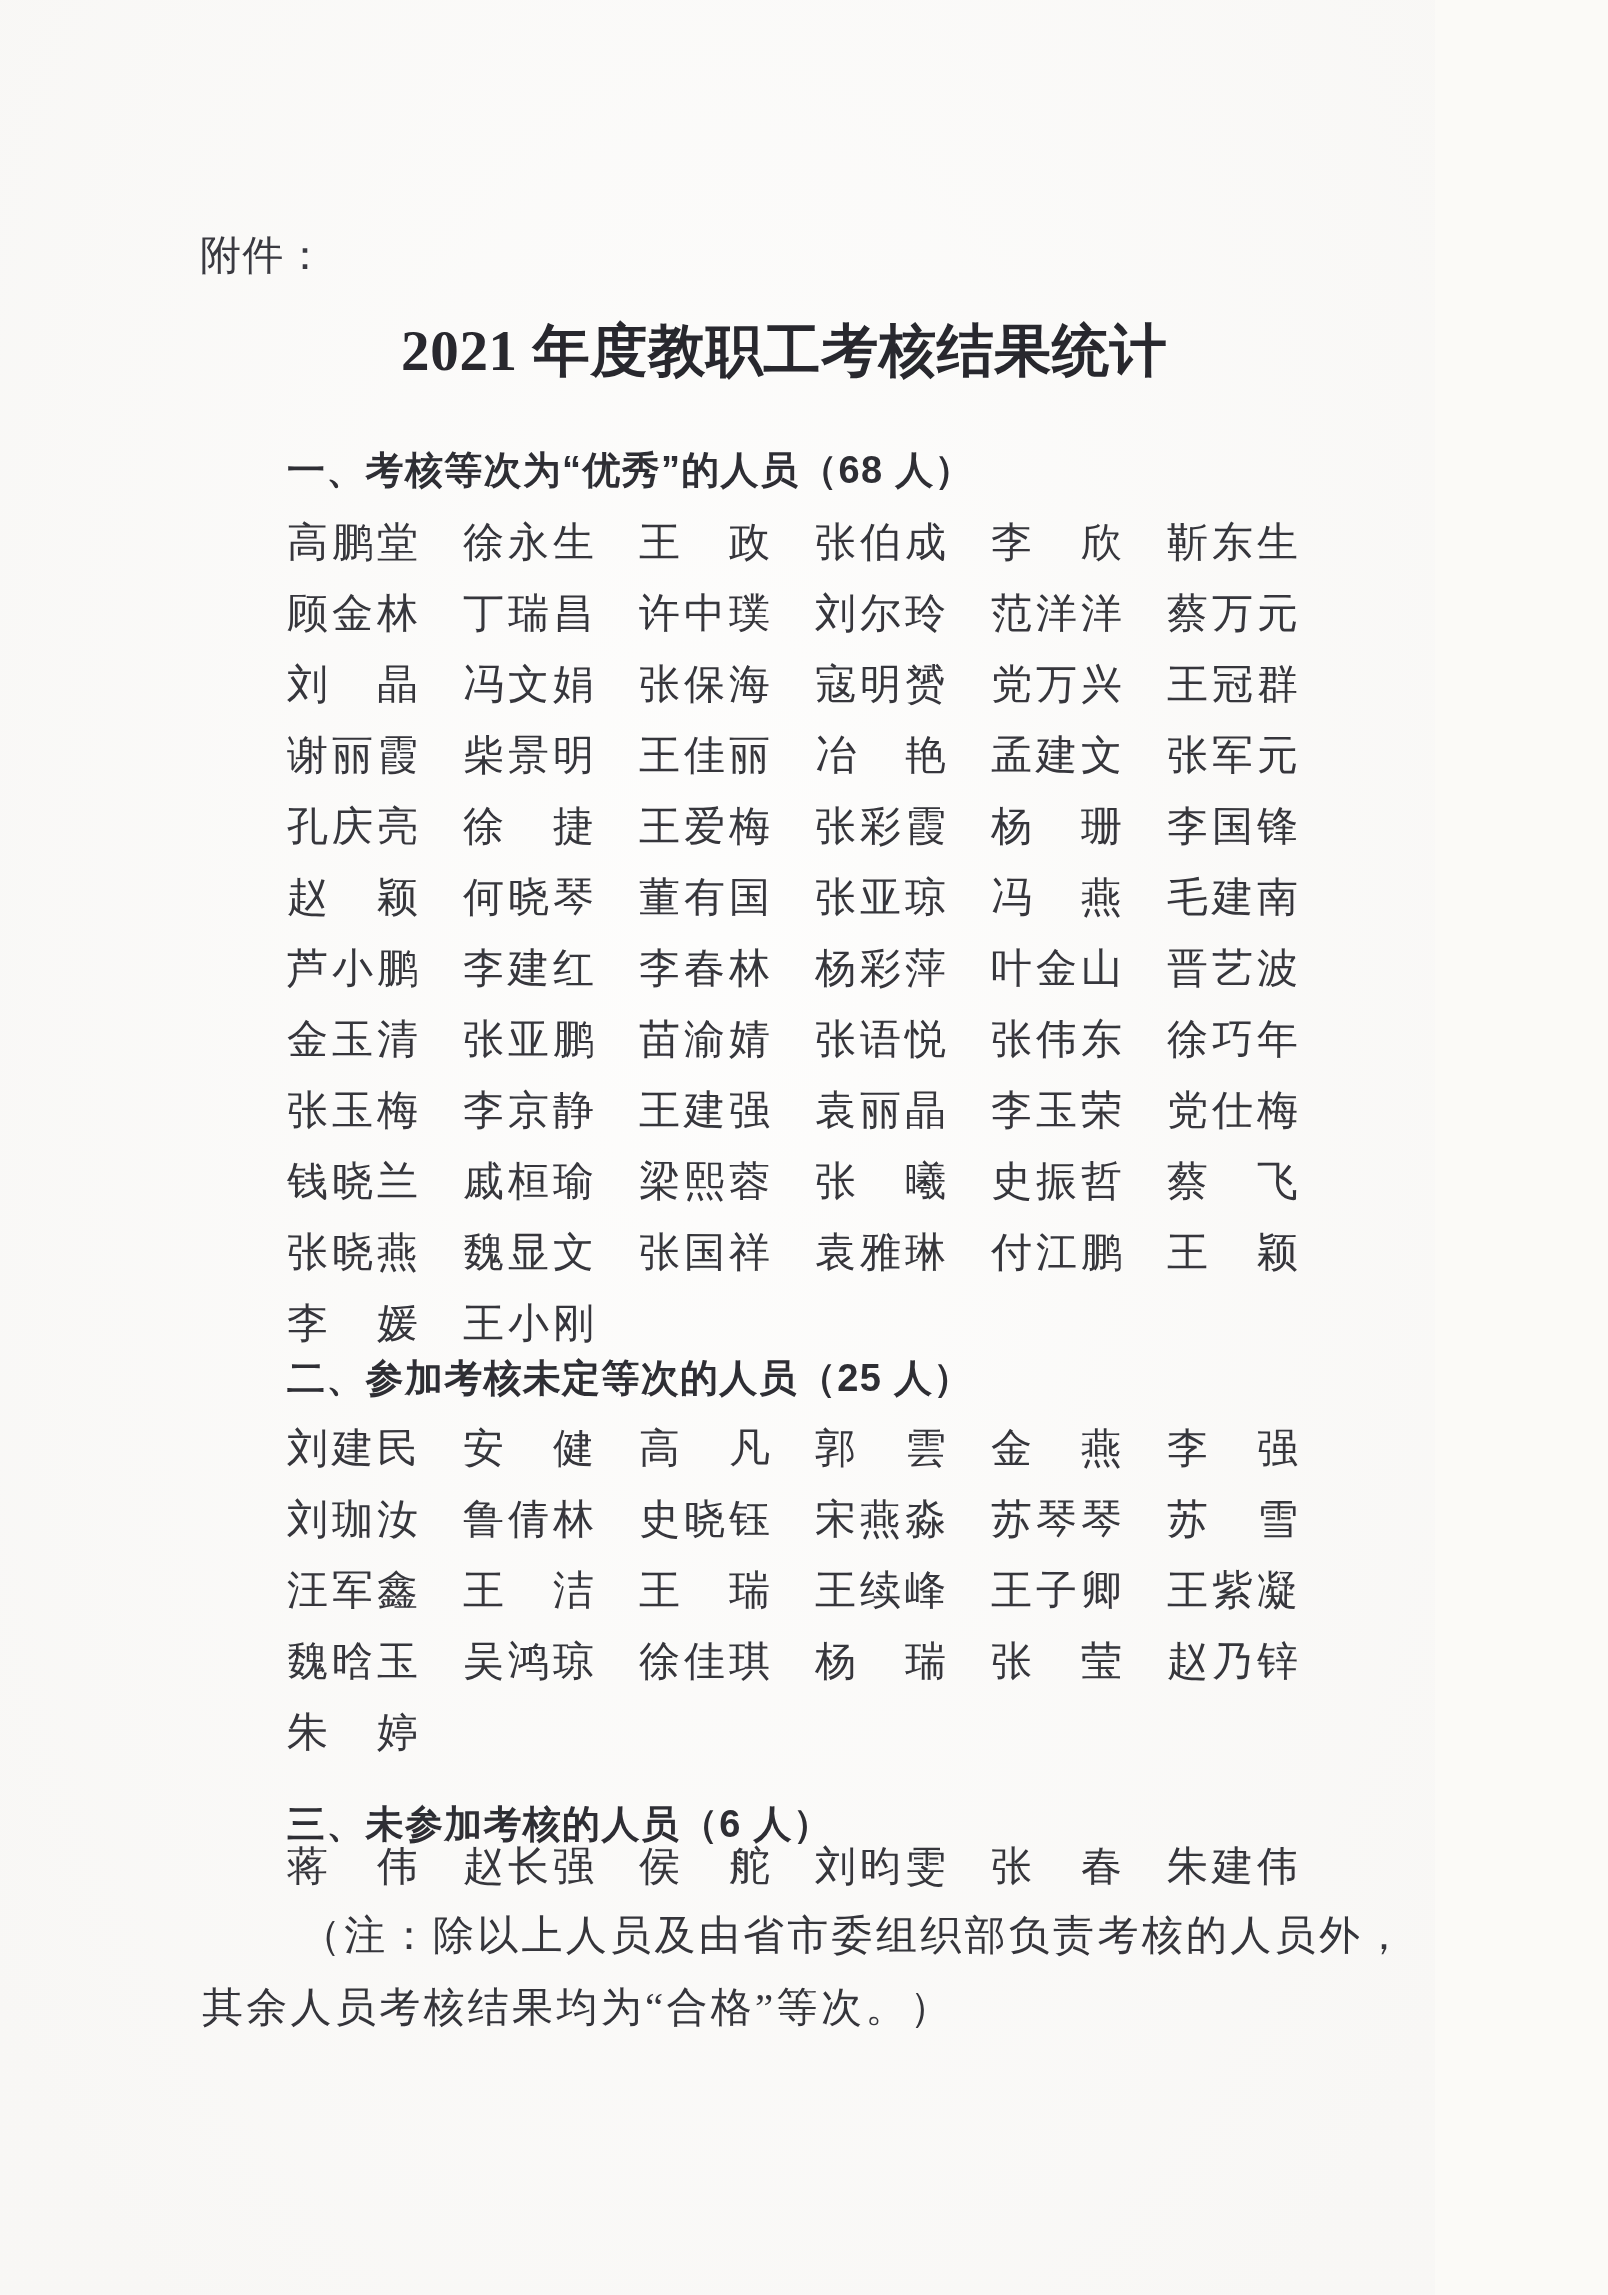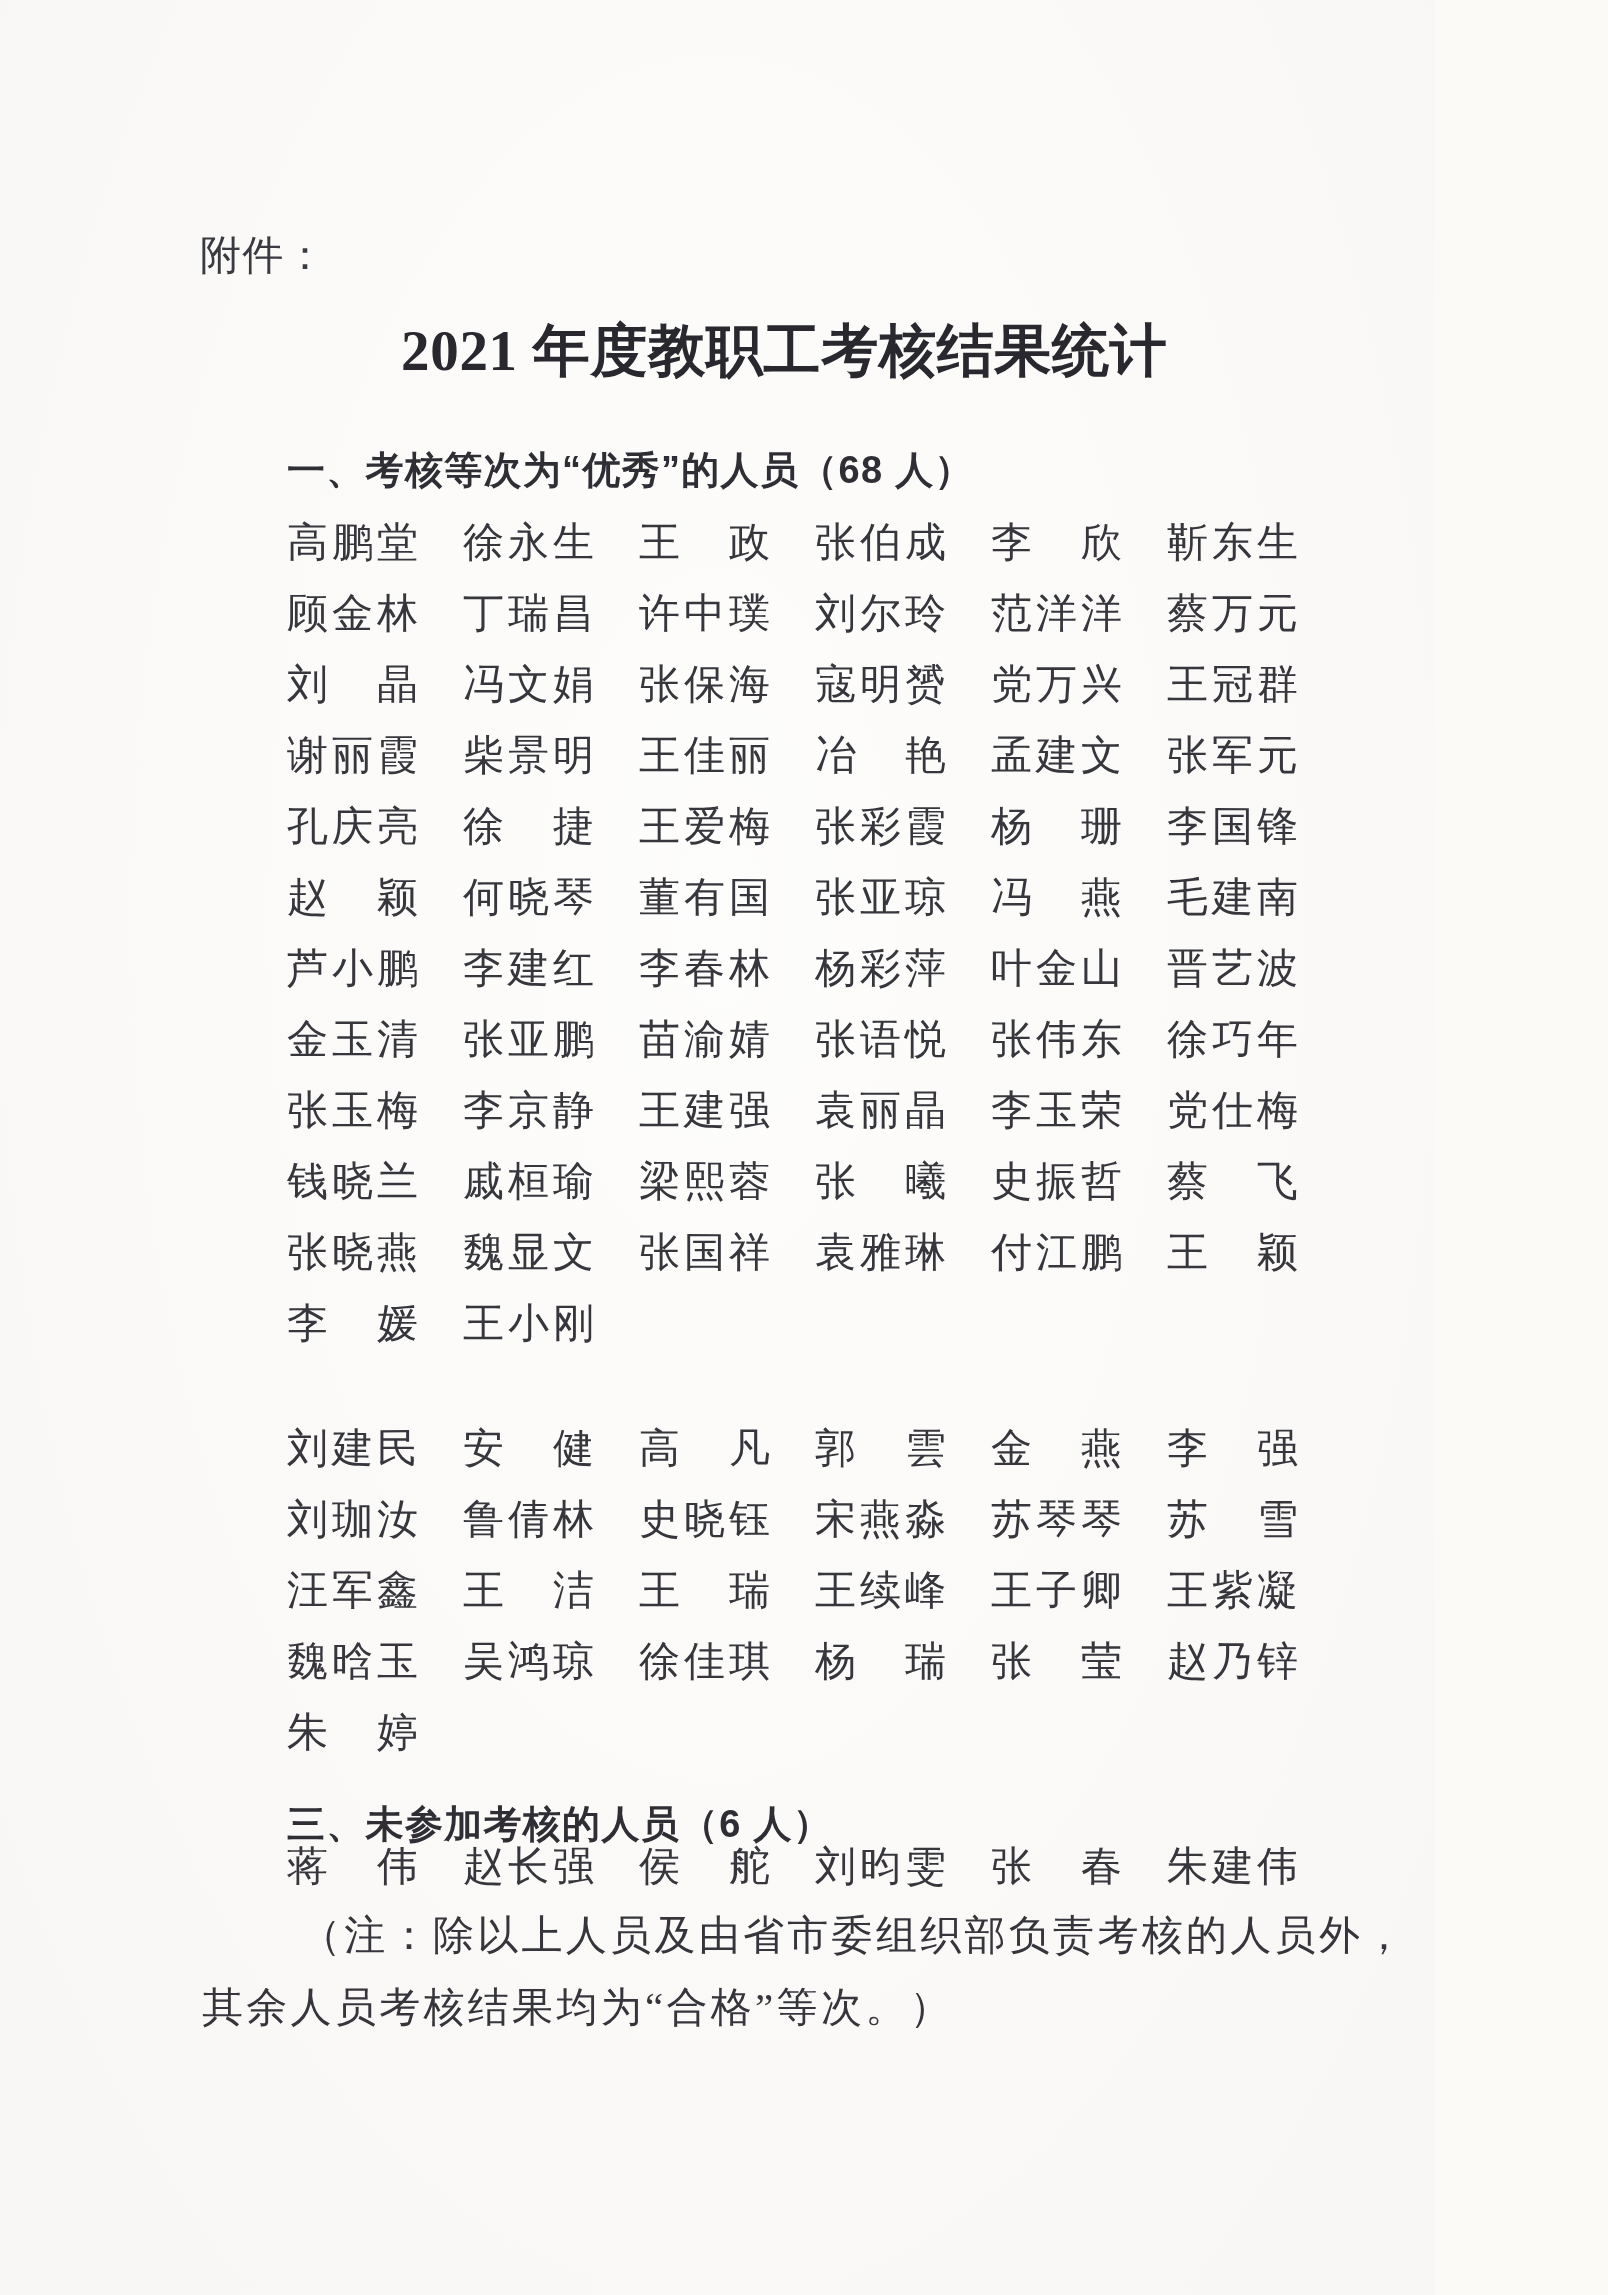--- a/index.html
+++ b/index.html
@@ -415,20 +415,21 @@
           <span>媛</span>
         </span>
         <span class="name-cell">
           <span>王</span>
           <span>小</span>
           <span>刚</span>
         </span>
       </div>
     </div>
 
+  <div class="sec-heading" id="sec-heading-1">二、参加考核未定等次的人员（25 人）</div>
   <div class="name-grid" id="name-grid-1">
       <div class="name-row">
         <span class="name-cell">
           <span>刘</span>
           <span>建</span>
           <span>民</span>
         </span>
         <span class="name-cell">
           <span>安</span>
           <span>健</span>

